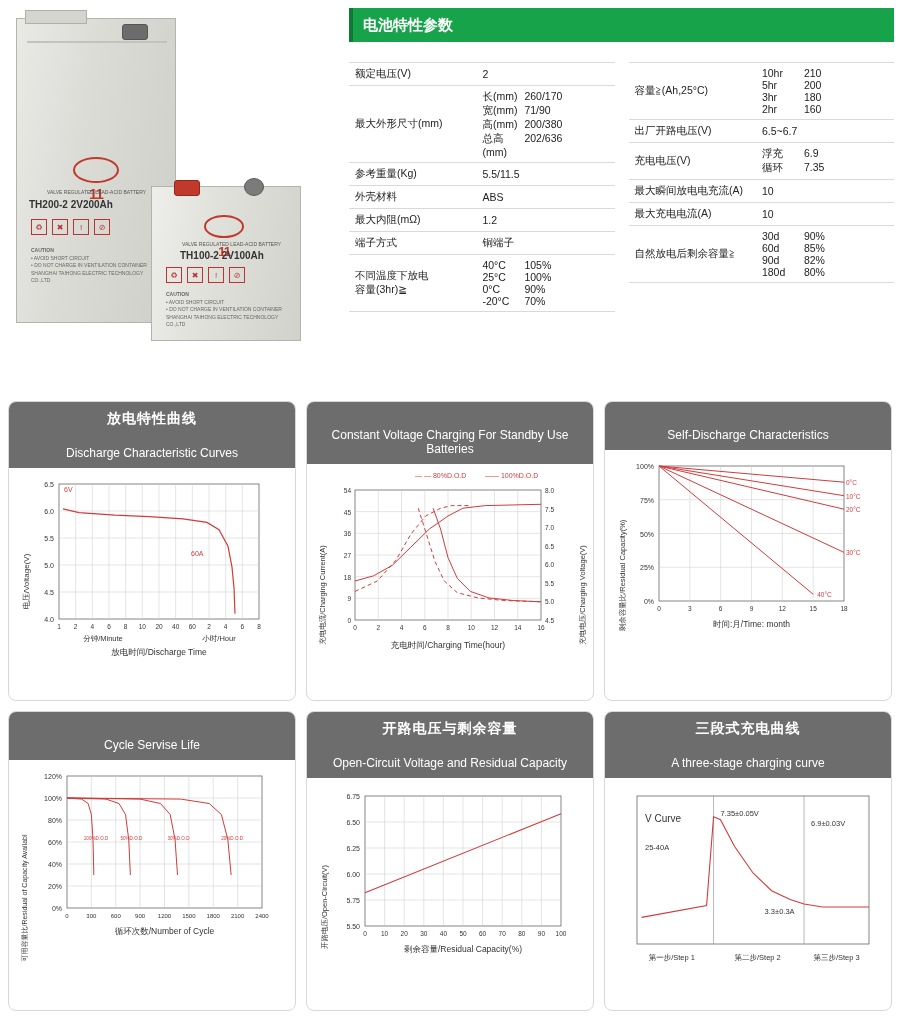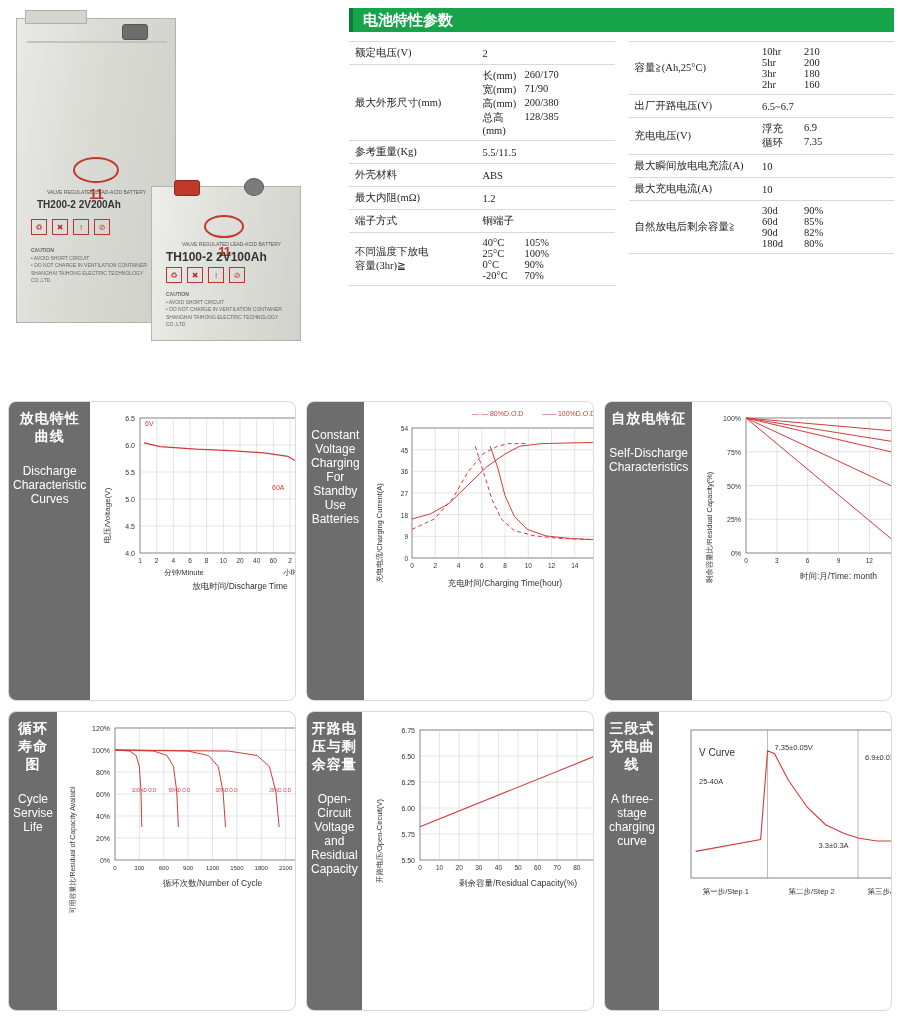--- a/index.html
+++ b/index.html
@@ -54,41 +54,41 @@
   .tiny-icons { position:absolute; display:flex; gap:5px; }
   .tiny-icons span{
     width:16px;height:16px;border:1px solid #b33; color:#b33; font-size:8px;
     display:flex; align-items:center; justify-content:center;
   }
   .caution { position:absolute; font-size:5px; color:#666; width:120px; line-height:1.5; }
 
   
   .spec-title {
     background:#16a34a; color:#fff; font-size:15px; font-weight:bold;
-    padding:6px 10px; height:24px; display:flex; align-items:center;
+    padding:6px 10px; height:34px; display:flex; align-items:center;
     border-left:4px solid #0e7a36;
   }
-  .spec-cols { display:flex; gap:14px; margin-top:9px;font-family:Liberation Serif, serif; }
+  .spec-cols { display:flex; gap:14px; margin-top:20px; }
   .spec-col { flex:1; }
   table.sp { width:100%; border-collapse:collapse; font-size:10.5px; }
   table.sp td { border-bottom:1px solid #d9d9d9; padding:4px 6px; vertical-align:middle; }
   table.sp tr:first-child td { border-top:1px solid #d9d9d9; }
   td.k { width:48%; color:#222; }
   td.v { color:#222; }
   .pairs div { display:flex; }
   .pairs div span:first-child { width:42px; }
 
   
   .grid {
     display:grid; grid-template-columns: repeat(3, 1fr); gap:10px;
     padding:6px 8px 8px 8px;
   }
   .card {
     background:#fff; border:1px solid #d8d8d8; border-radius:8px; overflow:hidden;
-    height:300px; display:flex; flex-direction:row;
+    height:300px; display:flex; flex-direction:column;
   }
   .card-head {
     background:#6d6d6d; color:#fff; text-align:center; padding:8px 4px 8px 4px;
   }
   .card-head .cn { font-size:14px; font-weight:bold; letter-spacing:1px; }
   .card-head .en { font-size:12px; margin-top:18px; }
   .card-body { flex:1; position:relative; padding:4px 6px 2px 6px; }
   .plot-wrap { position:relative; width:100%; height:100%; }
   svg { display:block; }
 </style>
@@ -98,42 +98,42 @@
 <div class="top">
 
   <div class="photo">
     <div class="bat-big">
       <div class="term" style="left:105px; top:5px; background:#6c6c6c; border:1px solid #555;"></div>
       <div class="logo-mark" style="left:56px; top:138px;">
         <div class="ring"></div>
         <div class="txt">11</div>
       </div>
       <div class="label-line" style="left:30px; top:170px;">VALVE REGULATED LEAD-ACID BATTERY</div>
-      <div class="label-model" style="left:12px; top:180px;margin-left:8px;">TH200-2  2V200Ah</div>
+      <div class="label-model" style="left:12px; top:180px;">TH200-2  2V200Ah</div>
       <div class="tiny-icons" style="left:14px; top:200px;">
         <span>♻</span>
         <span>✖</span>
         <span>!</span>
         <span>⊘</span>
       </div>
       <div class="caution" style="left:14px; top:228px;">
         <b>CAUTION</b><br>
         • AVOID SHORT CIRCUIT<br>• DO NOT CHARGE IN VENTILATION CONTAINER<br>SHANGHAI TAIHONG ELECTRIC TECHNOLOGY CO.,LTD
       </div>
     </div>
 
     <div class="bat-small">
       <div class="term" style="left:22px; top:-7px; background:#c0392b; border:1px solid #8d2a1e;"></div>
       <div class="term" style="left:92px; top:-9px; width:20px; height:18px; border-radius:50%; background:#7b7b7b; border:1px solid #5a5a5a;"></div>
       <div class="logo-mark" style="left:52px; top:28px; width:40px; height:23px;">
         <div class="ring"></div>
         <div class="txt" style="font-size:13px;">11</div>
       </div>
       <div class="label-line" style="left:30px; top:54px;">VALVE REGULATED LEAD-ACID BATTERY</div>
-      <div class="label-model" style="left:14px; top:63px; font-size:12px;">TH100-2  2V100Ah</div>
+      <div class="label-model" style="left:28px; top:63px; font-size:10px;">TH100-2  2V100Ah</div>
       <div class="tiny-icons" style="left:14px; top:80px;">
         <span>♻</span>
         <span>✖</span>
         <span>!</span>
         <span>⊘</span>
       </div>
       <div class="caution" style="left:14px; top:104px; width:120px;">
         <b>CAUTION</b><br>
         • AVOID SHORT CIRCUIT<br>• DO NOT CHARGE IN VENTILATION CONTAINER<br>SHANGHAI TAIHONG ELECTRIC TECHNOLOGY CO.,LTD
       </div>
@@ -161,21 +161,21 @@
                     <div>
                       <span>宽(mm)</span>
                       <span>71/90</span>
                     </div>
                     <div>
                       <span>高(mm)</span>
                       <span>200/380</span>
                     </div>
                     <div>
                       <span>总高(mm)</span>
-                      <span>128/385</span>
+                      <span>202/636</span>
                     </div>
                   </div>
                 </td>
               </tr>
               <tr>
                 <td class="k">参考重量(Kg)</td>
                 <td class="v">5.5/11.5</td>
               </tr>
               <tr>
                 <td class="k">外壳材料</td>
@@ -408,21 +408,20 @@
             <text x="12" y="127" text-anchor="middle" font-size="7.5" fill="#333" transform="rotate(-90 12 127)" font-family="&quot;Liberation Sans&quot;, sans-serif">充电电流/Charging Current(A)</text>
             <text x="272" y="127" text-anchor="middle" font-size="7.5" fill="#333" transform="rotate(-90 272 127)" font-family="&quot;Liberation Sans&quot;, sans-serif">充电电压/Charging Voltage(V)</text>
             <text x="135" y="180" text-anchor="middle" font-size="8.5" fill="#333" font-family="&quot;Liberation Sans&quot;, sans-serif">充电时间/Charging Time(hour)</text>
           </svg>
         </div>
       </div>
   </div>
 
   <div class="card">
     <div class="card-head">
-      <div class="cn">自放电特征</div>
       <div class="en">Self-Discharge Characteristics</div>
     </div>
     <div class="card-body">
         <div class="plot-wrap" id="plot-2">
           <svg width="280" height="215" viewBox="0 0 280 215">
             <rect x="48" y="12" width="185" height="135" fill="#fff" stroke="#666" stroke-width="0.8"></rect>
             <line x1="78.83333333333333" y1="12" x2="78.83333333333333" y2="147" stroke="#c9c9c9" stroke-width="0.5"></line>
             <line x1="109.66666666666666" y1="12" x2="109.66666666666666" y2="147" stroke="#c9c9c9" stroke-width="0.5"></line>
             <line x1="140.5" y1="12" x2="140.5" y2="147" stroke="#c9c9c9" stroke-width="0.5"></line>
             <line x1="171.33333333333331" y1="12" x2="171.33333333333331" y2="147" stroke="#c9c9c9" stroke-width="0.5"></line>
@@ -454,21 +453,20 @@
             <text x="206.16666666666666" y="143.25" text-anchor="start" font-size="6.5" fill="#d23b3b" font-family="&quot;Liberation Sans&quot;, sans-serif">40°C</text>
             <text x="14" y="121.5" text-anchor="middle" font-size="7.5" fill="#333" transform="rotate(-90 14 121.5)" font-family="&quot;Liberation Sans&quot;, sans-serif">剩余容量比/Residual Capacity(%)</text>
             <text x="140.5" y="173" text-anchor="middle" font-size="8.5" fill="#333" font-family="&quot;Liberation Sans&quot;, sans-serif">时间:月/Time: month</text>
           </svg>
         </div>
       </div>
   </div>
 
   <div class="card">
     <div class="card-head">
-      <div class="cn">循环寿命图</div>
       <div class="en">Cycle Servise Life</div>
     </div>
     <div class="card-body">
         <div class="plot-wrap" id="plot-3">
           <svg width="280" height="215" viewBox="0 0 280 215">
             <rect x="52" y="12" width="195" height="132" fill="#fff" stroke="#666" stroke-width="0.8"></rect>
             <line x1="76.375" y1="12" x2="76.375" y2="144" stroke="#c9c9c9" stroke-width="0.5"></line>
             <line x1="100.75" y1="12" x2="100.75" y2="144" stroke="#c9c9c9" stroke-width="0.5"></line>
             <line x1="125.125" y1="12" x2="125.125" y2="144" stroke="#c9c9c9" stroke-width="0.5"></line>
             <line x1="149.5" y1="12" x2="149.5" y2="144" stroke="#c9c9c9" stroke-width="0.5"></line>

